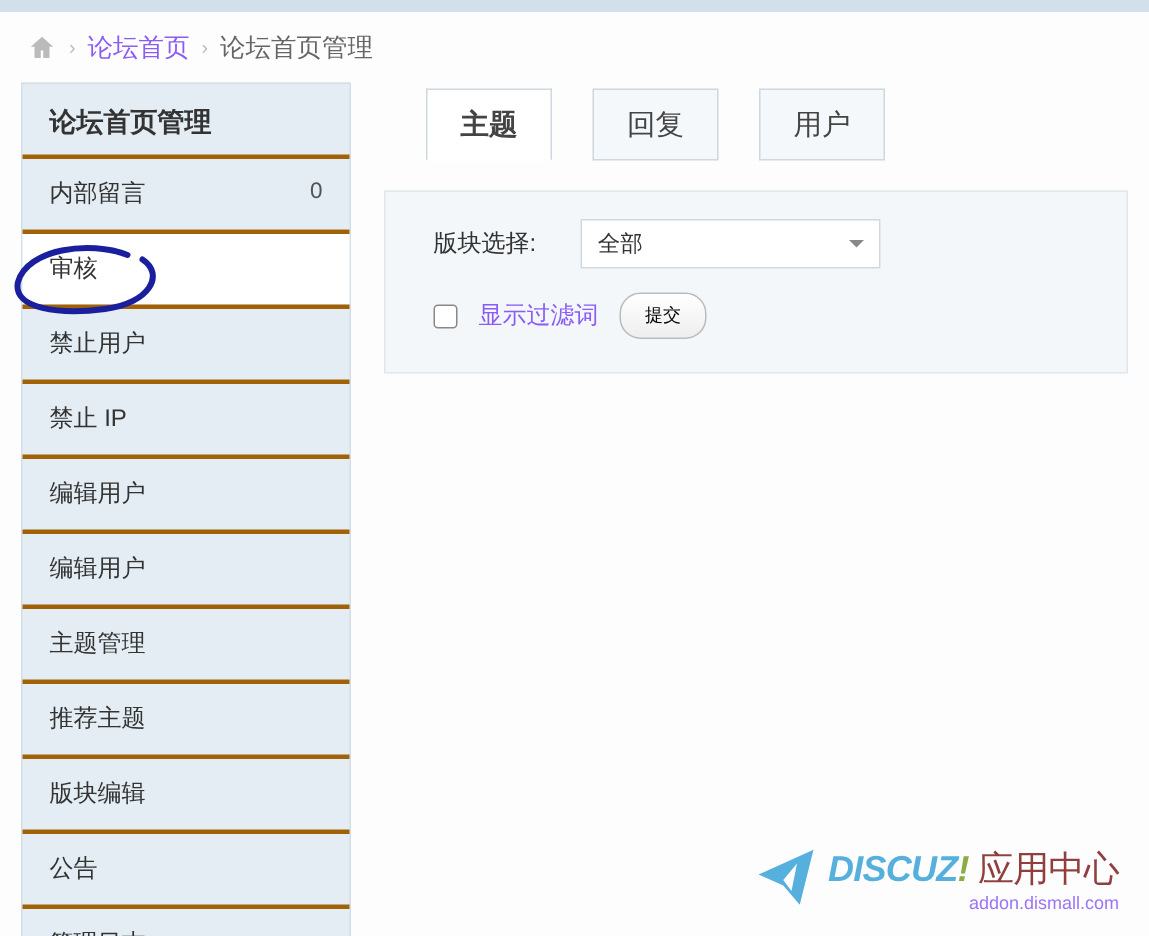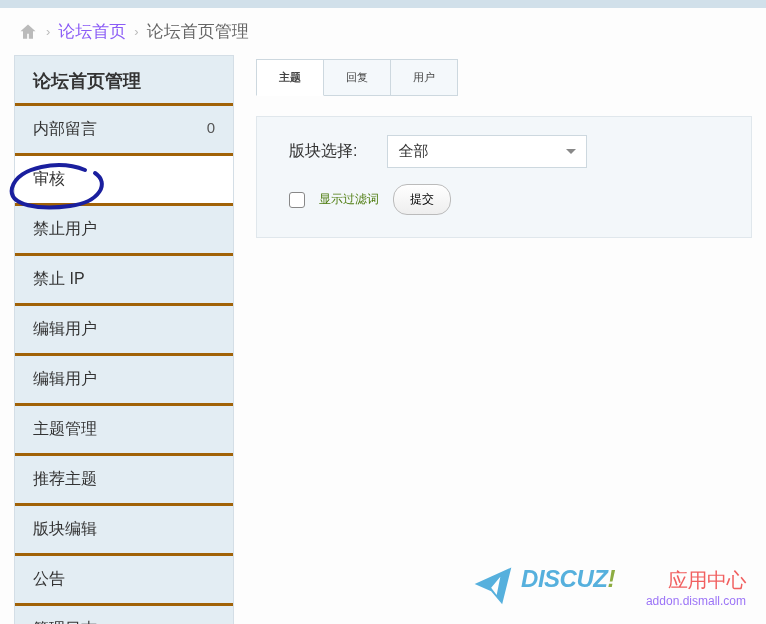--- a/index.html
+++ b/index.html
@@ -66,24 +66,25 @@
 }
 .main { flex: 1; }
 .tabs {
   display: flex;
   margin-top: 4px;
 }
 .tab {
   padding: 10px 22px;
   border: 1px solid #cdd8df;
   background: #f4f8fb;
-  font-size: 11px;
+  font-size: 19px;
   color: #444;
   cursor: pointer;
   margin-right: -1px;
+  margin-left: 28px;
 }
 .tab.active {
   background: #fff;
   font-weight: bold;
   border-bottom: 1px solid #fff;
   position: relative;
   z-index: 1;
 }
 .filterbox {
   margin-top: 20px;
@@ -121,21 +122,21 @@
   align-items: center;
   gap: 14px;
 }
 .checkbox {
   width: 16px; height: 16px;
   border: 1px solid #888;
   border-radius: 3px;
   background: #fff;
   display: inline-block;
 }
-.cblabel { font-size: 12px; color: #4d7c0f; }
+.cblabel { font-size: 16px; color: #8b5cf6; }
 .btn {
   padding: 6px 16px;
   border: 1px solid #bbb;
   border-radius: 14px;
   background: linear-gradient(#fff,#eee);
   font-size: 12px;
   cursor: pointer;
 }
 .watermark {
   position: absolute;
@@ -149,21 +150,21 @@
 .watermark .paperplane { display: inline-block; }
 .watermark .txtbox { }
 .watermark .brand {
   font-size: 24px;
   font-weight: bold;
   font-style: italic;
   letter-spacing: -0.5px;
 }
 .watermark .brand .d1 { color: #3aa3d8; }
 .watermark .brand .bang { color: #7a9f22; }
-.watermark .brand .cn { color: #ef4444; font-size: 20px; font-style: normal; font-weight: normal; margin-left: 48px; }
+.watermark .brand .cn { color: #7f1d1d; font-size: 24px; font-style: normal; font-weight: normal; }
 .watermark .sub {
   text-align: right;
   font-size: 12px;
   color: #8b5cf6;
 }
 </style>
 </head>
 <body>
 
 <div class="topstrip"></div>

